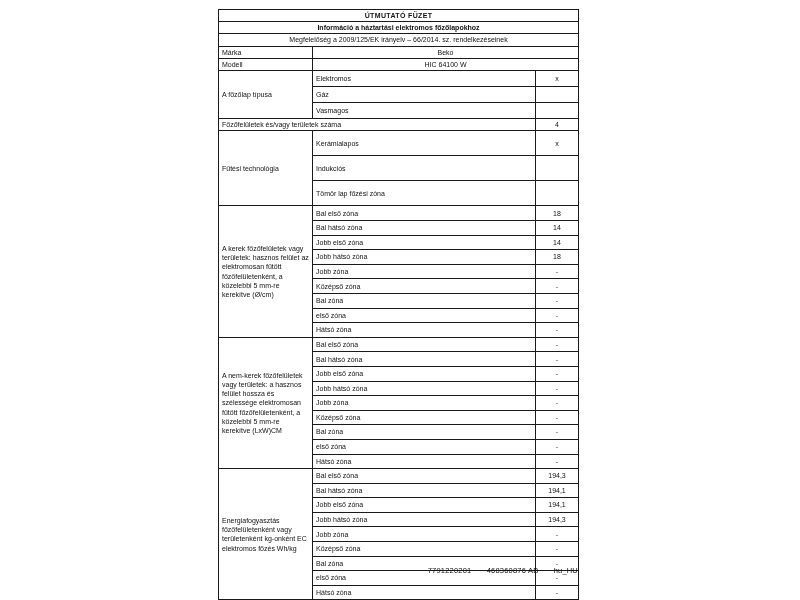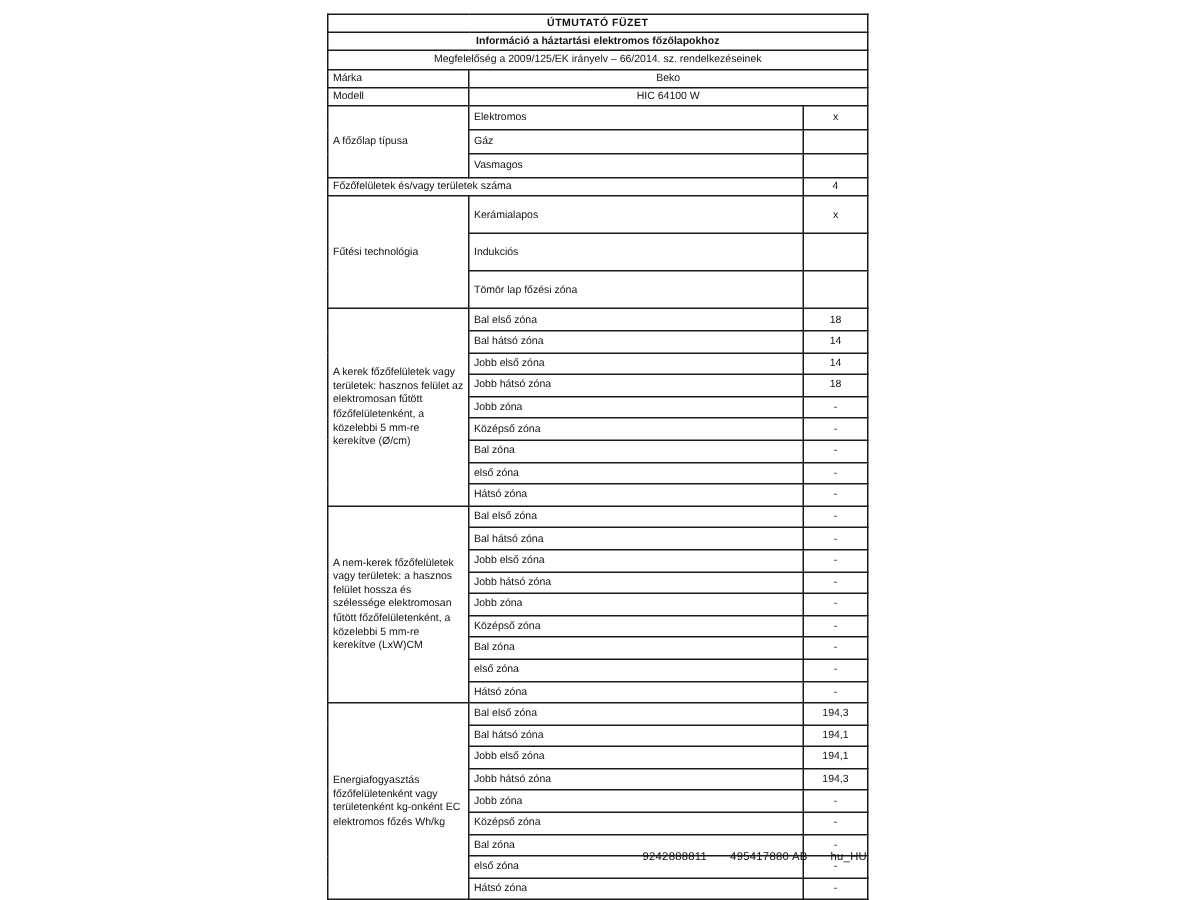--- a/index.html
+++ b/index.html
@@ -293,18 +293,18 @@
 
       <tr class="total-row">
         <td class="k" colspan="2">A főzőlap energiafogyasztása kg-onként (Wh/kg)</td>
         <td class="v">194,2</td>
       </tr>
 
     </tbody>
   </table>
 
   <div id="footer">
-    <span class="fcode">9242888811</span>
-    <span class="fpart">495417880 AB</span>
+    <span class="fcode">7791220201</span>
+    <span class="fpart">468360876 AB</span>
     <span class="flang">hu_HU</span>
   </div>
 
 </div>
 
 </body></html>

